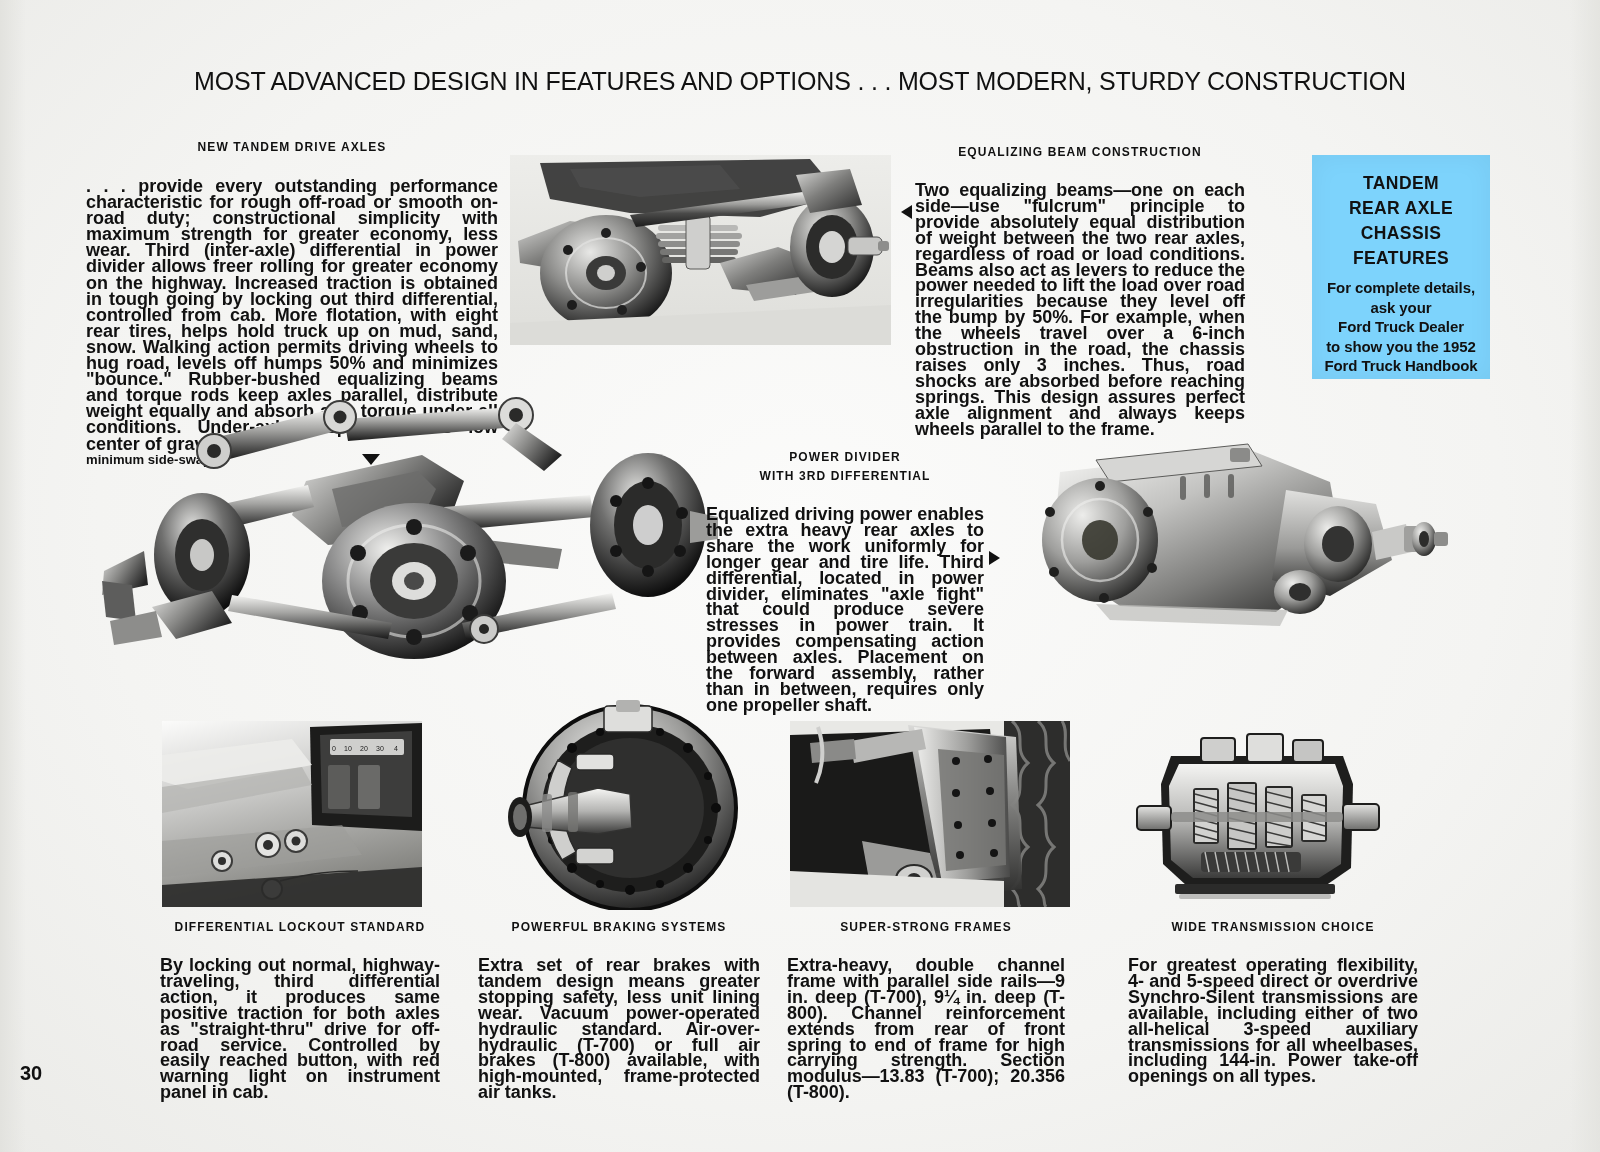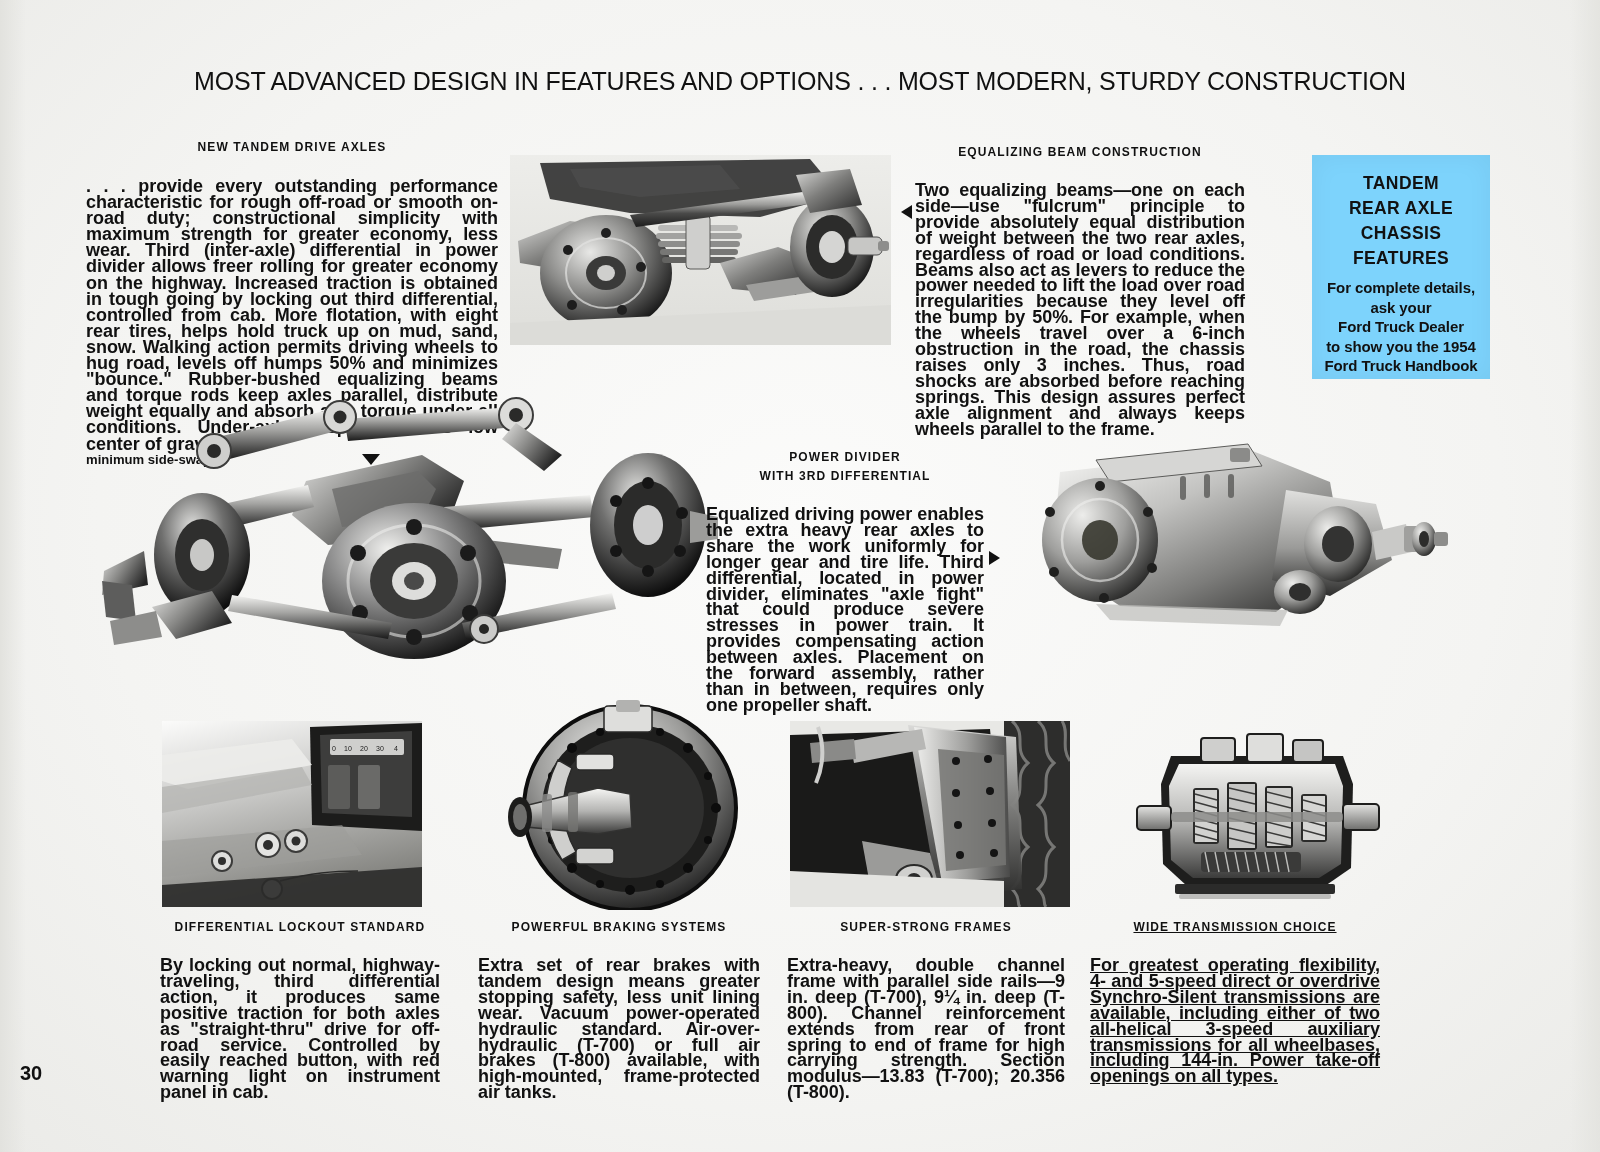--- a/index.html
+++ b/index.html
@@ -55,21 +55,21 @@
   
   .block{position:absolute;}
 
   #col-tandem{left:86px;top:140px;width:412px;}
   #col-equal{left:915px;top:145px;width:330px;}
   #col-power{left:706px;top:450px;width:278px;}
 
   #cap1{left:160px;top:920px;width:280px;}
   #cap2{left:478px;top:920px;width:282px;}
   #cap3{left:787px;top:920px;width:278px;}
-  #cap4{left:1090px;top:920px;width:290px;text-decoration:underline;}
+  #cap4{left:1128px;top:920px;width:290px;}
 
   .arrow-down{
     display:inline-block;width:0;height:0;
     border-left:9px solid transparent;border-right:9px solid transparent;
     border-top:11px solid #111;
     vertical-align:middle;
   }
   .arrow-left{
     position:absolute;left:-14px;top:22px;
     width:0;height:0;
@@ -213,21 +213,21 @@
   <div class="pk-title">
     <div>TANDEM</div>
     <div>REAR AXLE</div>
     <div>CHASSIS</div>
     <div>FEATURES</div>
   </div>
   <div class="pk-sub">
     <div>For complete details,</div>
     <div>ask your</div>
     <div>Ford Truck Dealer</div>
-    <div>to show you the 1954</div>
+    <div>to show you the 1952</div>
     <div>Ford Truck Handbook</div>
   </div>
 </div>
 
 <div class="photo" id="photo-chassis">
   <svg viewBox="0 0 630 285" preserveAspectRatio="none" aria-hidden="true">
     <defs>
       <linearGradient id="cg1" x1="0" y1="0" x2="0" y2="1">
         <stop offset="0%" stop-color="#f4f4f2"></stop>
           <stop offset="40%" stop-color="#a5a5a3"></stop>

